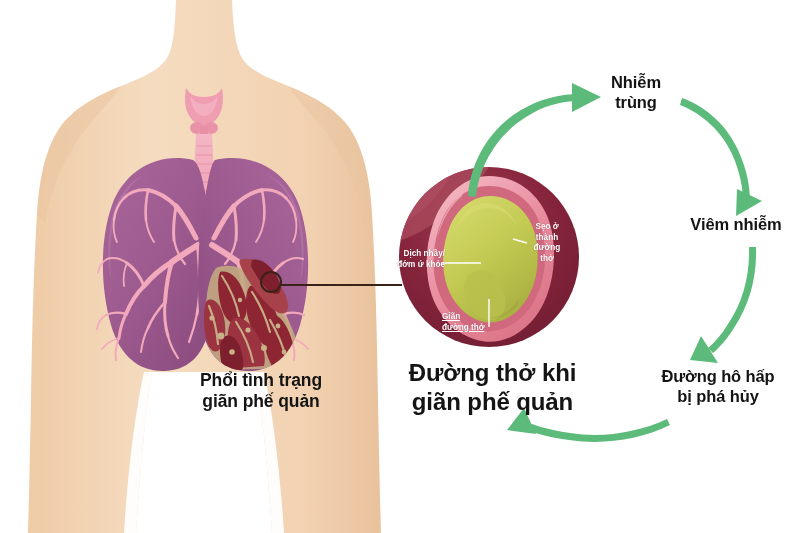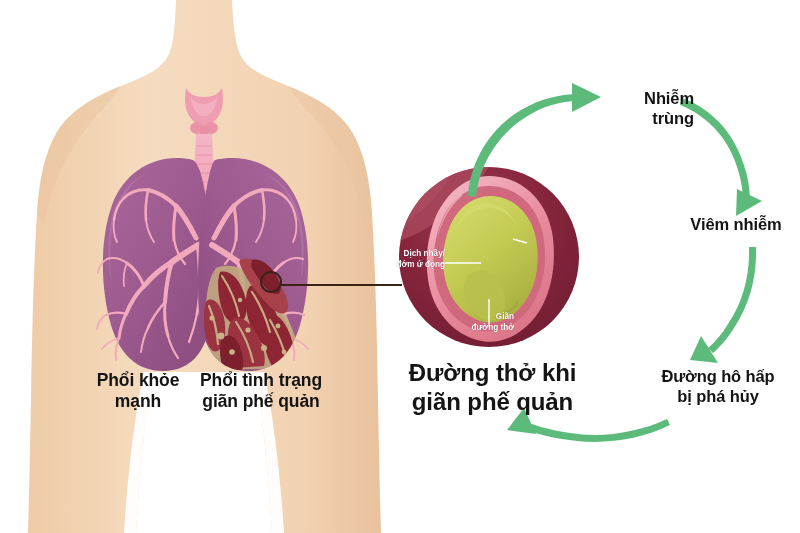--- a/index.html
+++ b/index.html
@@ -46,21 +46,21 @@
     position: absolute;
     color: #ffffff;
     font-weight: bold;
     font-size: 8.2px;
     line-height: 1.28;
     white-space: pre-line;
     text-shadow: 0 0 1px rgba(90,20,35,0.55);
   }
   .lbl-right { text-align: center; }
   .lbl-left  { text-align: right; }
-  .lbl-ctr   { text-align: right; }
+  .lbl-ctr   { text-align: left; text-decoration: underline; }
 </style>
 </head>
 <body>
 
 <div id="stage">
 
   <svg class="layer" viewBox="0 0 800 533" xmlns="http://www.w3.org/2000/svg">
     <defs>
       <linearGradient id="gSkin" x1="0" y1="0" x2="1" y2="0">
         <stop offset="0%" stop-color="#efcba6"></stop>
@@ -378,37 +378,39 @@
                  C639,440 603,445 569,440
                  C545,437 527,431 513,424
                  L516,418
                  C530,424 548,430 570,433
                  C602,438 637,433 667,419 Z"></path>
         <path d="M524,408 L507,430 L536,434 Z"></path>
       </g>
     </g>
   </svg>
 
-  <div class="cap cap-lung" style="left:78px; top:370px; width:120px;">Phổi khỏe
-mạnh</div>
 
   <div class="cap cap-lung" style="left:186px; top:370px; width:150px;">Phổi tình trạng
 giãn phế quản</div>
 
   <div class="cap cap-inset" style="left:405px; top:358px; width:175px;">Đường thở khi
 giãn phế quản</div>
 
   <div class="lbl-inset lbl-left" style="left:383px; top:249px; width:62px;">Dịch nhầy/
-đớm ứ đọng</div>
-
+đớm ứ khỏe</div>
+
+  <div class="lbl-inset lbl-right" style="left:523px; top:222px; width:48px;">Sẹo ở
+thành
+đường
+thở</div>
 
   <div class="lbl-inset lbl-ctr" style="left:442px; top:312px; width:72px;">Giãn
 đường thở</div>
 
-  <div class="cap cap-cycle" style="left:578px; top:88px; width:116px;text-align:right;">Nhiễm
+  <div class="cap cap-cycle" style="left:578px; top:72px; width:116px;">Nhiễm
 trùng</div>
 
   <div class="cap cap-cycle" style="left:640px; top:366px; width:156px;">Đường hô hấp
 bị phá hủy</div>
 
   <div class="cap cap-cycle" style="left:672px; top:214px; width:128px;">Viêm nhiễm</div>
 
 </div>
 
 </body></html>

